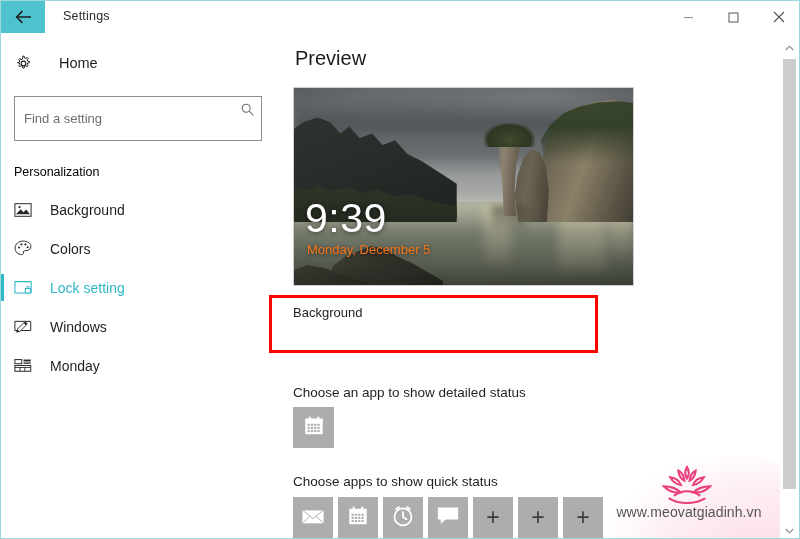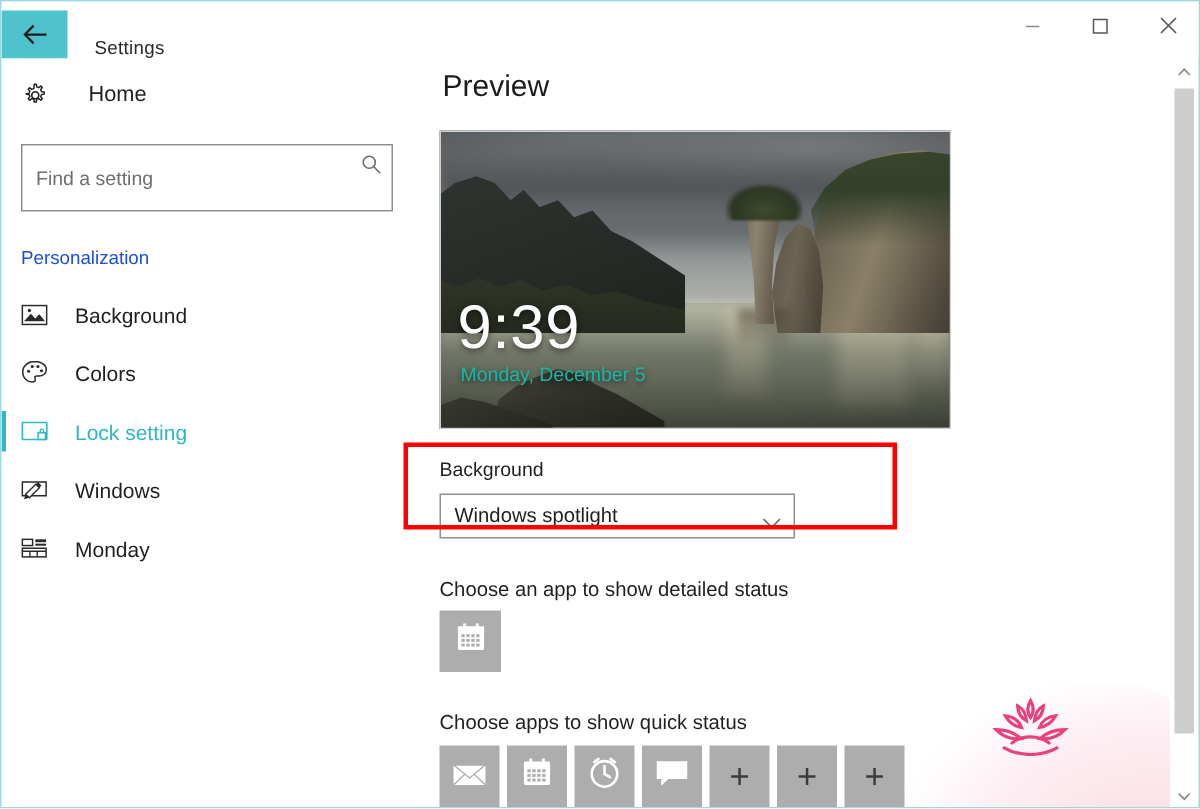--- a/index.html
+++ b/index.html
@@ -19,21 +19,21 @@
     border: 1px solid #9ed8dd;
     box-sizing: border-box;
     overflow: hidden;
   }
 
   
   #titlebar {
     position: absolute; left: 0; top: 0;
     width: 800px; height: 38px;
     background: #ffffff;
-    display: flex; align-items: flex-end;
+    display: flex; align-items: flex-start;
   }
   #back-btn {
     width: 44px; height: 32px;
     background: #4ec3ce;
     display: flex; align-items: center; justify-content: center;
     cursor: pointer;
     flex: none;
   }
   #back-btn svg { display: block; }
   #app-title {
@@ -88,21 +88,21 @@
   }
   #search-input::placeholder { color: #6e6e6e; }
   #search-icon {
     position: absolute; right: 7px; top: 6px;
     pointer-events: none;
   }
 
   #section-label {
     margin: 24px 0 0 13px;
     font-size: 12.5px;
-    color: #1d4ed8;
+    color: #000000;
   }
 
   #navlist { margin-top: 11px; }
   .nav-item {
     position: relative;
     display: flex; align-items: center;
     height: 39px;
     padding-left: 13px;
     cursor: pointer;
   }
@@ -266,21 +266,21 @@
     font-size: 41px;
     color: #ffffff;
     font-weight: 300;
     line-height: 1;
     letter-spacing: .5px;
     text-shadow: 0 1px 5px rgba(0,0,0,.55);
   }
   #lock-date {
     position: absolute; left: 13px; bottom: 28px;
     font-size: 13px;
-    color: #14b8a6;
+    color: #f97316;
     text-shadow: 0 1px 4px rgba(0,0,0,.6);
   }
 
   
   #bg-field { position: absolute; left: 14px; top: 266px; }
   #bg-label { font-size: 13px; color: #1f1f1f; }
   #bg-select-wrap {
     position: relative;
     margin-top: 9px;
     width: 237px; height: 30px;
@@ -540,28 +540,20 @@
         <div class="rock-fg"></div>
         <div class="rock-fg2"></div>
         <div class="vignette"></div>
       </div>
       <div id="lock-clock">9:39</div>
       <div id="lock-date">Monday, December 5</div>
     </div>
 
     <div id="bg-field">
       <div id="bg-label">Background</div>
-      <div id="bg-select-wrap">
-        <div id="bg-select">Windows spotlight</div>
-        <span id="bg-chevron">
-          <svg width="13" height="8" viewBox="0 0 13 8" aria-hidden="true">
-            <path d="M1 1 L6.5 6.6 L12 1" fill="none" stroke="#6f6f6f" stroke-width="1.15"></path>
-          </svg>
-        </span>
-      </div>
     </div>
 
     <div id="detail-head">Choose an app to show detailed status</div>
     <div id="detail-tile">
       <span>
         <svg width="22" height="22" viewBox="0 0 24 24" aria-hidden="true">
           <rect x="2.5" y="4" width="19" height="17" rx="1" fill="#ffffff"></rect>
           <rect x="2.5" y="4" width="19" height="3.6" fill="#ffffff"></rect>
           <rect x="6.3" y="1.8" width="2.2" height="3.4" fill="#ffffff"></rect>
           <rect x="15.5" y="1.8" width="2.2" height="3.4" fill="#ffffff"></rect>
@@ -678,15 +670,16 @@
           <path d="M45.6 8.6 C45.4 13.4 43.4 16.6 39.6 18.6 C40 14 41.8 10.6 45.6 8.6 Z"></path>
           <path d="M20.2 15.2 C22.6 19.6 26 22.2 31 23 C29.4 18.8 25.6 15.8 20.2 15.2 Z"></path>
           <path d="M53.8 15.2 C51.4 19.6 48 22.2 43 23 C44.6 18.8 48.4 15.8 53.8 15.2 Z"></path>
           <path d="M14 24.4 C20 24.4 26.4 26.4 30.6 30.4 C24.4 31 18.2 28.8 14 24.4 Z"></path>
           <path d="M60 24.4 C54 24.4 47.6 26.4 43.4 30.4 C49.6 31 55.8 28.8 60 24.4 Z"></path>
           <path d="M24.6 33.4 C28 30.6 32.4 29.2 37 29.2 C41.6 29.2 46 30.6 49.4 33.4"></path>
           <path d="M19.4 36.6 C24.6 39.6 30.8 41 37 41 C43.2 41 49.4 39.6 54.6 36.6"></path>
         </g>
       </svg>
     </div>
+    <div id="wm-text">www.meovatgiadinh.vn</div>
   </div>
 
 </div>
 
 </body></html>

